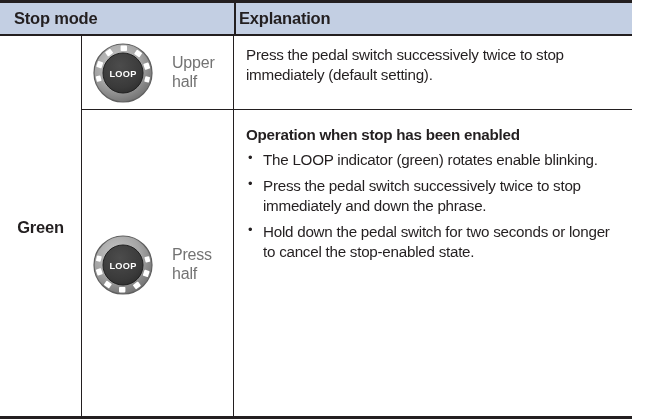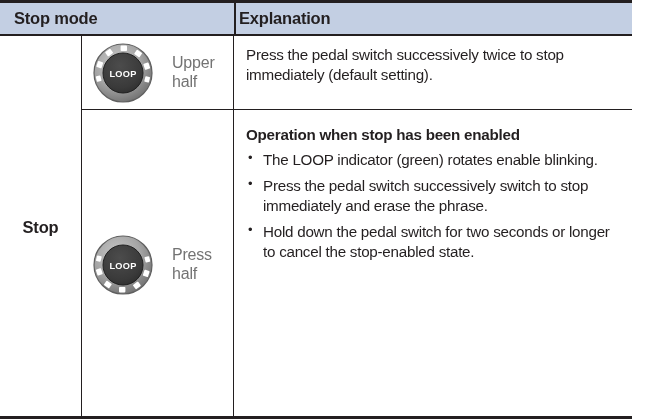--- a/index.html
+++ b/index.html
@@ -177,21 +177,21 @@
       <span>Stop mode</span>
     </div>
     <div class="header-cell expl">
       <span>Explanation</span>
     </div>
   </div>
 
   <div class="body-wrap">
 
     <div class="col-mode">
-      <span class="mode-label">Stop</span>
+      <span class="mode-label">Green</span>
     </div>
 
     <div class="col-rest">
 
       <div class="sub-row upper">
 
         <div class="knob-cell">
           <div class="knob">
             <svg viewBox="0 0 62 62" width="62" height="62" aria-hidden="true">
               <defs>
@@ -271,21 +271,21 @@
           <div class="half-label">
             <div>Press</div>
             <div>half</div>
           </div>
         </div>
 
         <div class="expl-cell">
           <p class="subhead">Operation when stop has been enabled</p>
           <ul class="bullets">
             <li>The LOOP indicator (green) rotates enable blinking.</li>
-            <li>Press the pedal switch successively switch to stop immediately and erase the phrase.</li>
+            <li>Press the pedal switch successively twice to stop immediately and down the phrase.</li>
             <li>Hold down the pedal switch for two seconds or longer to cancel the stop-enabled state.</li>
           </ul>
         </div>
       </div>
 
     </div>
   </div>
 </div>
 
 </body></html>

